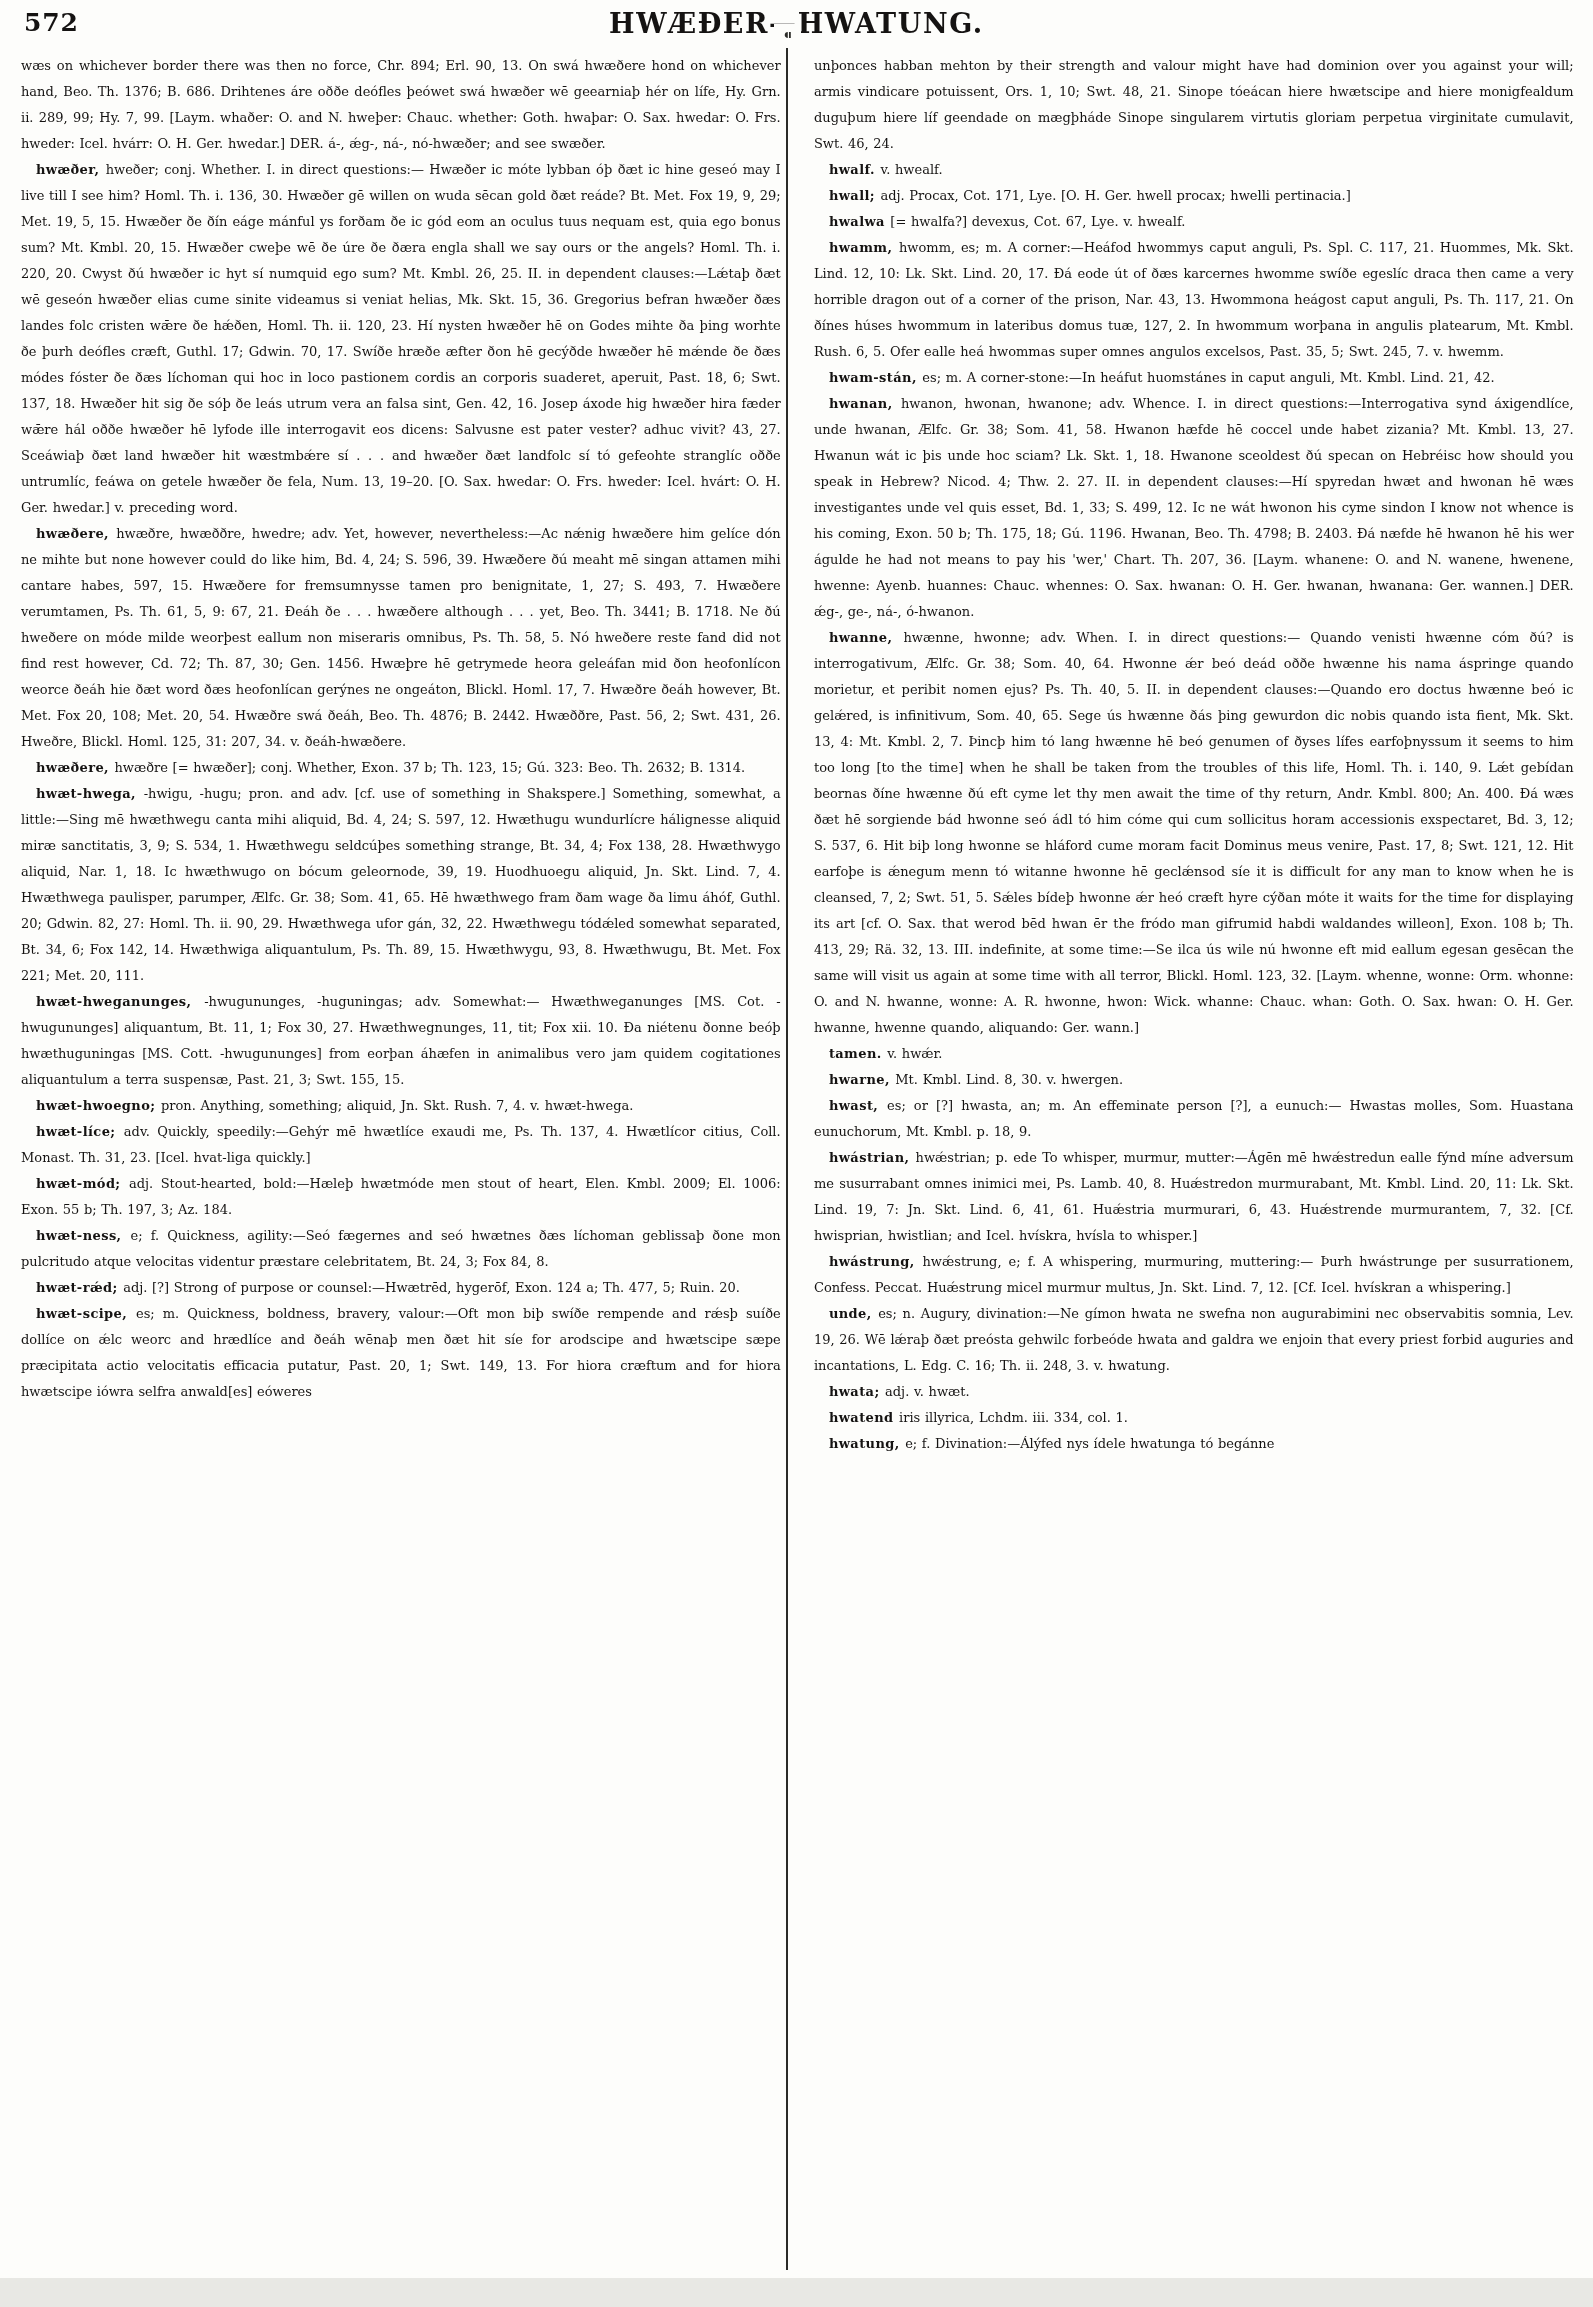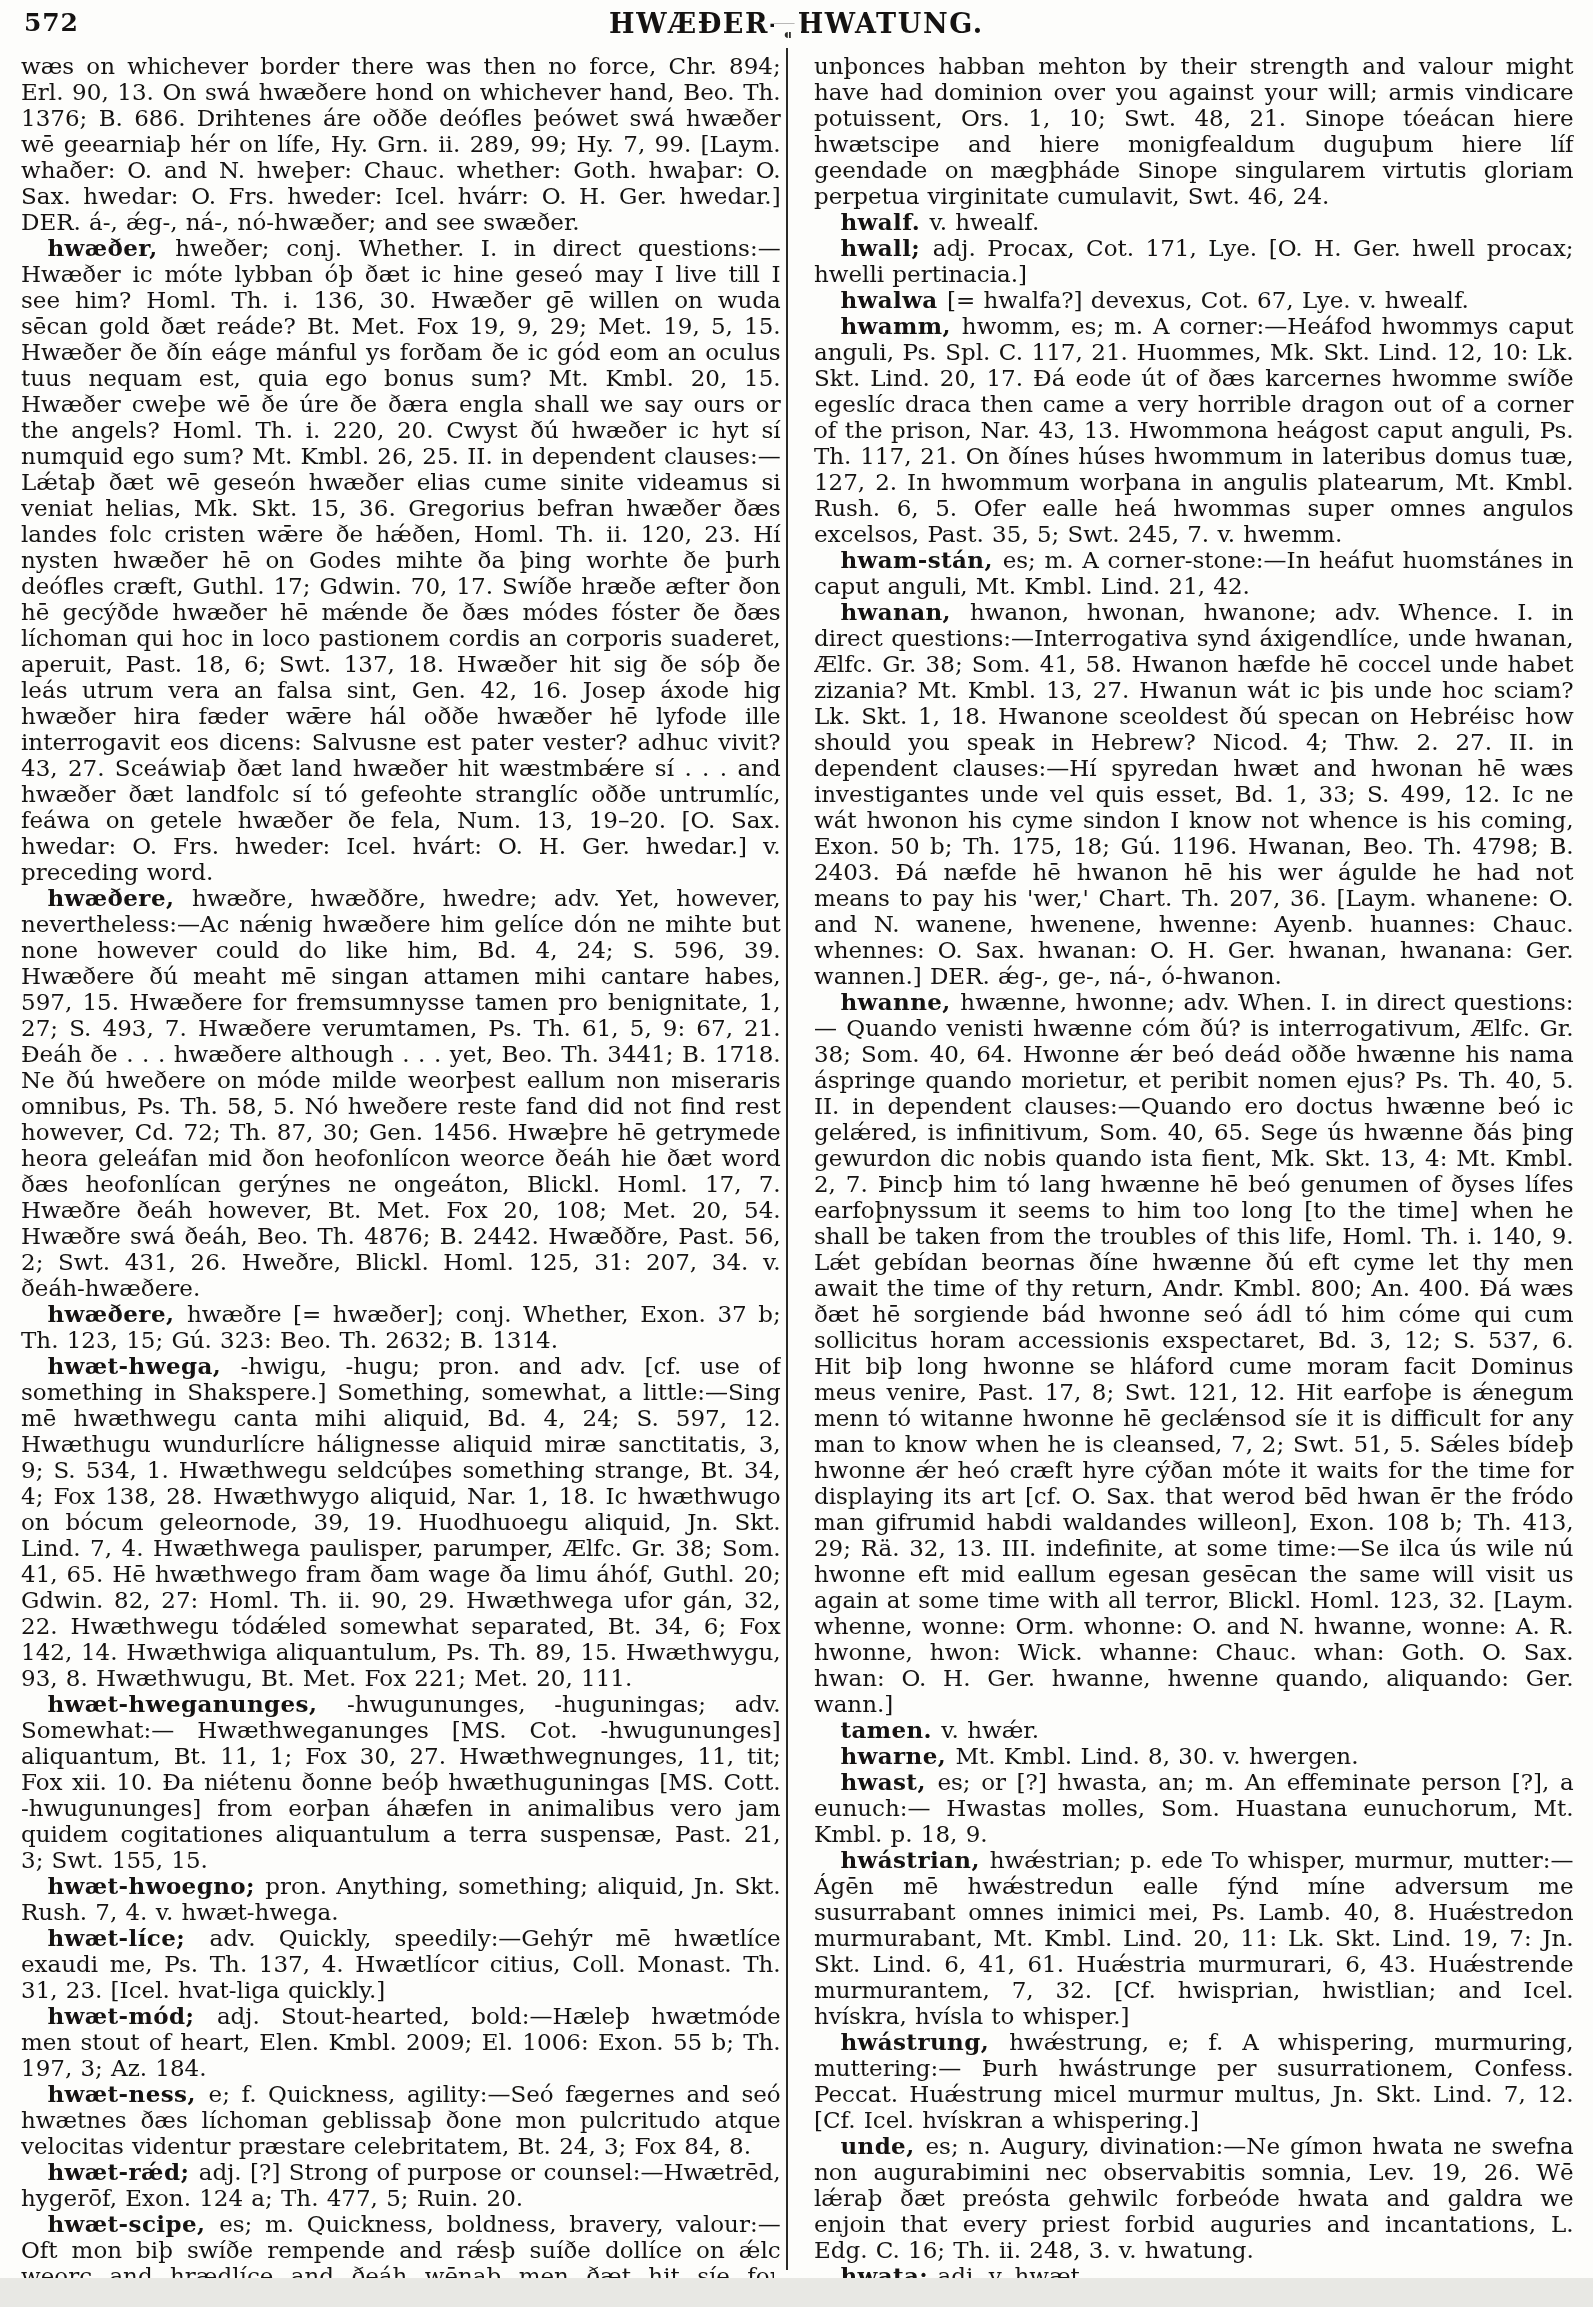--- a/index.html
+++ b/index.html
@@ -75,21 +75,21 @@
   }
   .col {
     width: 760px;
     box-sizing: border-box;
     overflow: hidden;
   }
   .col.left  { margin-left: 21px; margin-right: 15.3px; }
   .col.right { margin-left: 18px; margin-right: 19.4px; }
   .col p.entry {
     margin: 0;
-    font-size: 23px;
+    font-size: 13px;
     line-height: 26px;
     text-align: justify;
     text-indent: 1.15em;
     word-spacing: 0.04em;
   }
   .col p.entry.continuation {
     text-indent: 0;
   }
   .headword {
     font-weight: bold;

